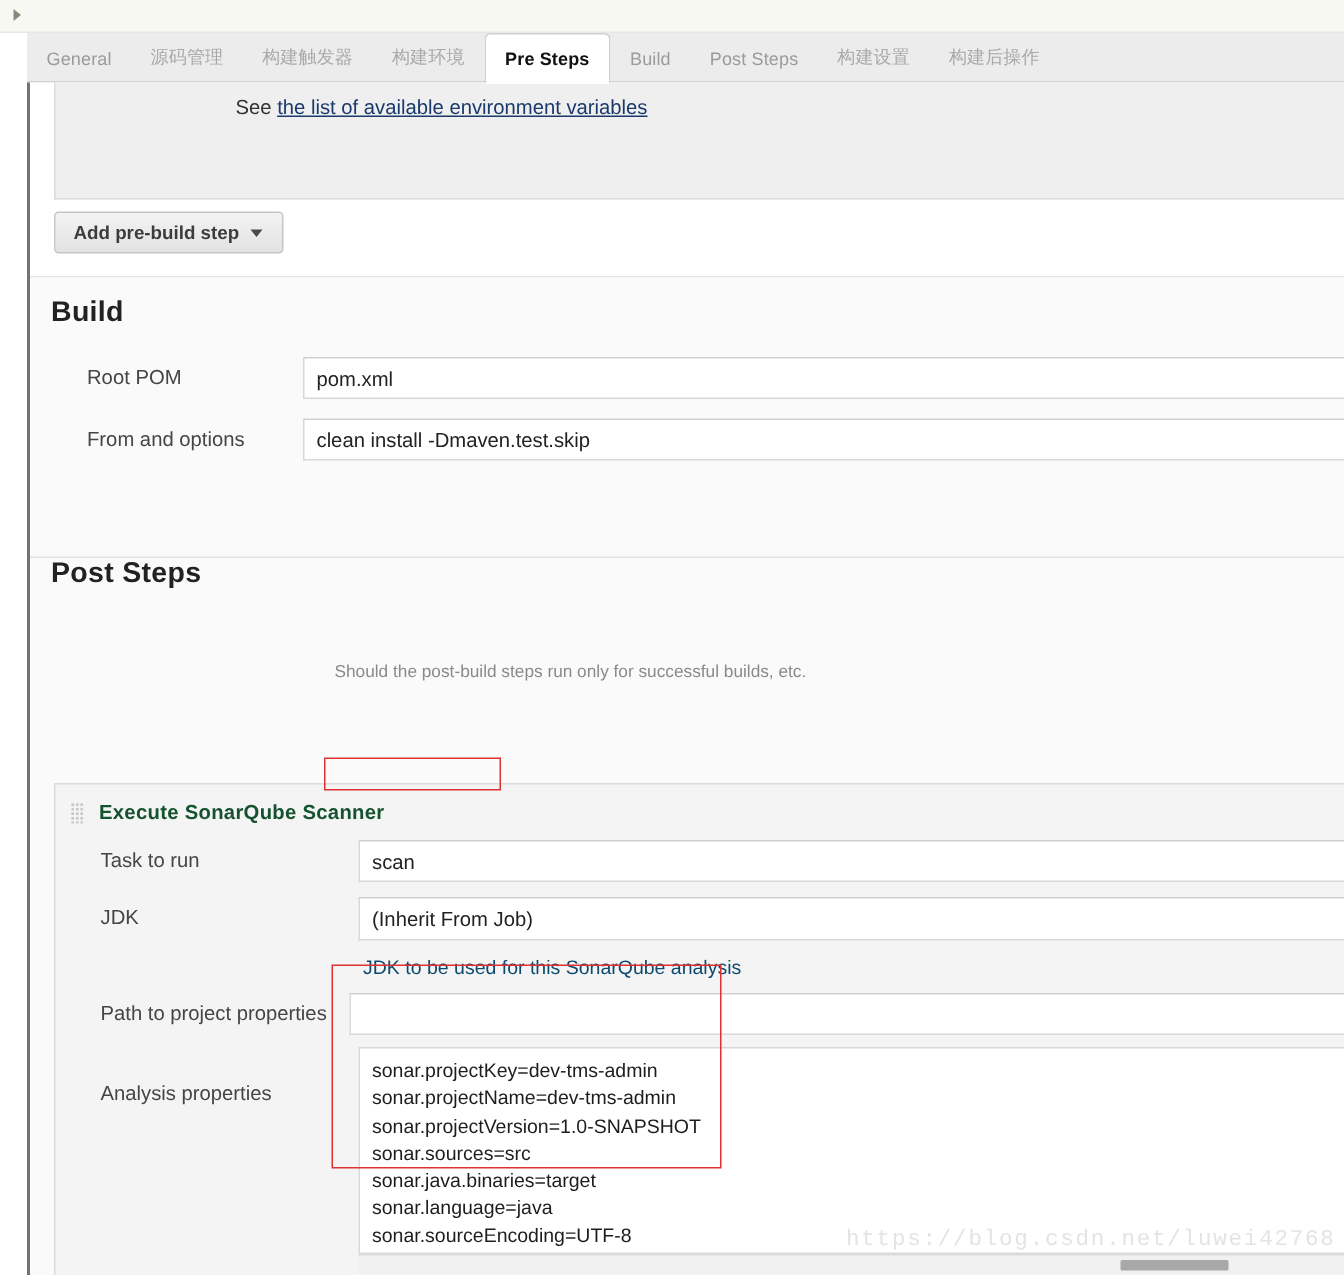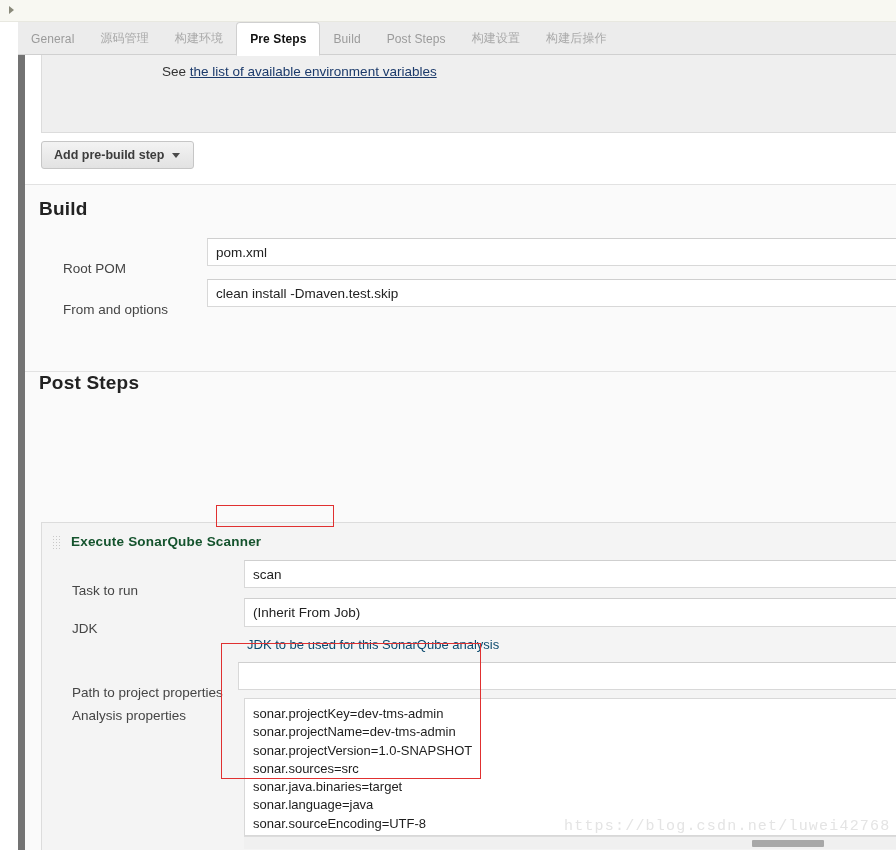--- a/index.html
+++ b/index.html
@@ -63,21 +63,21 @@
     border-radius: 4px 4px 0 0;
     margin-bottom: -1px;
     position: relative; z-index: 3;
   }
 
   
   .body-wrap {
     position: absolute; left: 18px; top: 55px;
     width: 878px; height: 795px;
     background: #ffffff;
-    border-left: 7px solid #737373;
+    border-left: 2px solid #737373;
   }
 
   
   .prestep-panel {
     position: absolute; left: 16px; top: 0px;
     width: 880px; height: 78px;
     background: #efefef;
     border: 1px solid #dcdcdc;
     border-top: none;
   }
@@ -120,21 +120,20 @@
   .section-title {
     position: absolute;
     font-size: 19px; font-weight: bold; color: #222222;
     letter-spacing: .2px;
   }
 
   .fieldlabel {
     position: absolute;
     font-size: 13.5px; color: #454545;
     text-align: left;
-    margin-top: 17px;
   }
 
   .textfield {
     position: absolute;
     background: #ffffff;
     border: 1px solid #d8d8d8;
     border-top-color: #cfcfcf;
     font-size: 13.5px; color: #222222;
     padding: 5px 8px;
     line-height: 17px;
@@ -231,20 +230,21 @@
 <div id="page">
 
   <div class="top-strip">
     <div class="top-arrow"></div>
   </div>
 
   <div class="tabbar"></div>
   <div class="tabs">
     <div class="tab">General</div>
     <div class="tab zh">源码管理</div>
+    <div class="tab zh">构建触发器</div>
     <div class="tab zh">构建环境</div>
     <div class="tab active">Pre Steps</div>
     <div class="tab">Build</div>
     <div class="tab">Post Steps</div>
     <div class="tab zh">构建设置</div>
     <div class="tab zh">构建后操作</div>
   </div>
 
   <div class="body-wrap">
 
@@ -269,36 +269,37 @@
 
     <div class="fieldlabel" style="left:38px; top:230px;">From and options</div>
     <div class="textfield" style="left:182px; top:224px; width:760px; height:28px;">clean install -Dmaven.test.skip</div>
 
     <div class="hrule" style="top:316px;"></div>
 
     <div class="zone" style="top:317px; height:478px;"></div>
     <div class="section-title" style="left:14px; top:317px;">Post Steps</div>
 
 
+    <div class="helptext" style="left:203px; top:387px;">Should the post-build steps run only for successful builds, etc.</div>
 
     <div class="sonar-panel">
       <div class="grip"></div>
       <div class="panel-title">Execute SonarQube Scanner</div>
 
       <div class="fieldlabel" style="left:30px; top:43px;">Task to run</div>
       <div class="textfield" style="left:202px; top:37px; width:740px; height:28px;">scan</div>
 
       <div class="fieldlabel" style="left:30px; top:81px;">JDK</div>
       <div class="textfield" style="left:202px; top:75px; width:740px; height:29px;">(Inherit From Job)</div>
       <div class="helptext" style="left:205px; top:114px; font-size:13px; color:#0c4a6e;">JDK to be used for this SonarQube analysis</div>
 
       <div class="fieldlabel" style="left:30px; top:145px;">Path to project properties</div>
       <div class="textfield" style="left:196px; top:139px; width:746px; height:28px;"></div>
 
-      <div class="fieldlabel" style="left:30px; top:168px;">Analysis properties</div>
+      <div class="fieldlabel" style="left:30px; top:198px;">Analysis properties</div>
       <div class="ta" style="left:202px; top:175px; width:740px; height:138px;">sonar.projectKey=dev-tms-admin
 sonar.projectName=dev-tms-admin
 sonar.projectVersion=1.0-SNAPSHOT
 sonar.sources=src
 sonar.java.binaries=target
 sonar.language=java
 sonar.sourceEncoding=UTF-8</div>
       <div class="ta-scroll" style="left:202px; top:313px; width:740px; height:13px;">
         <div class="ta-thumb" style="left:508px; width:72px;"></div>
       </div>

